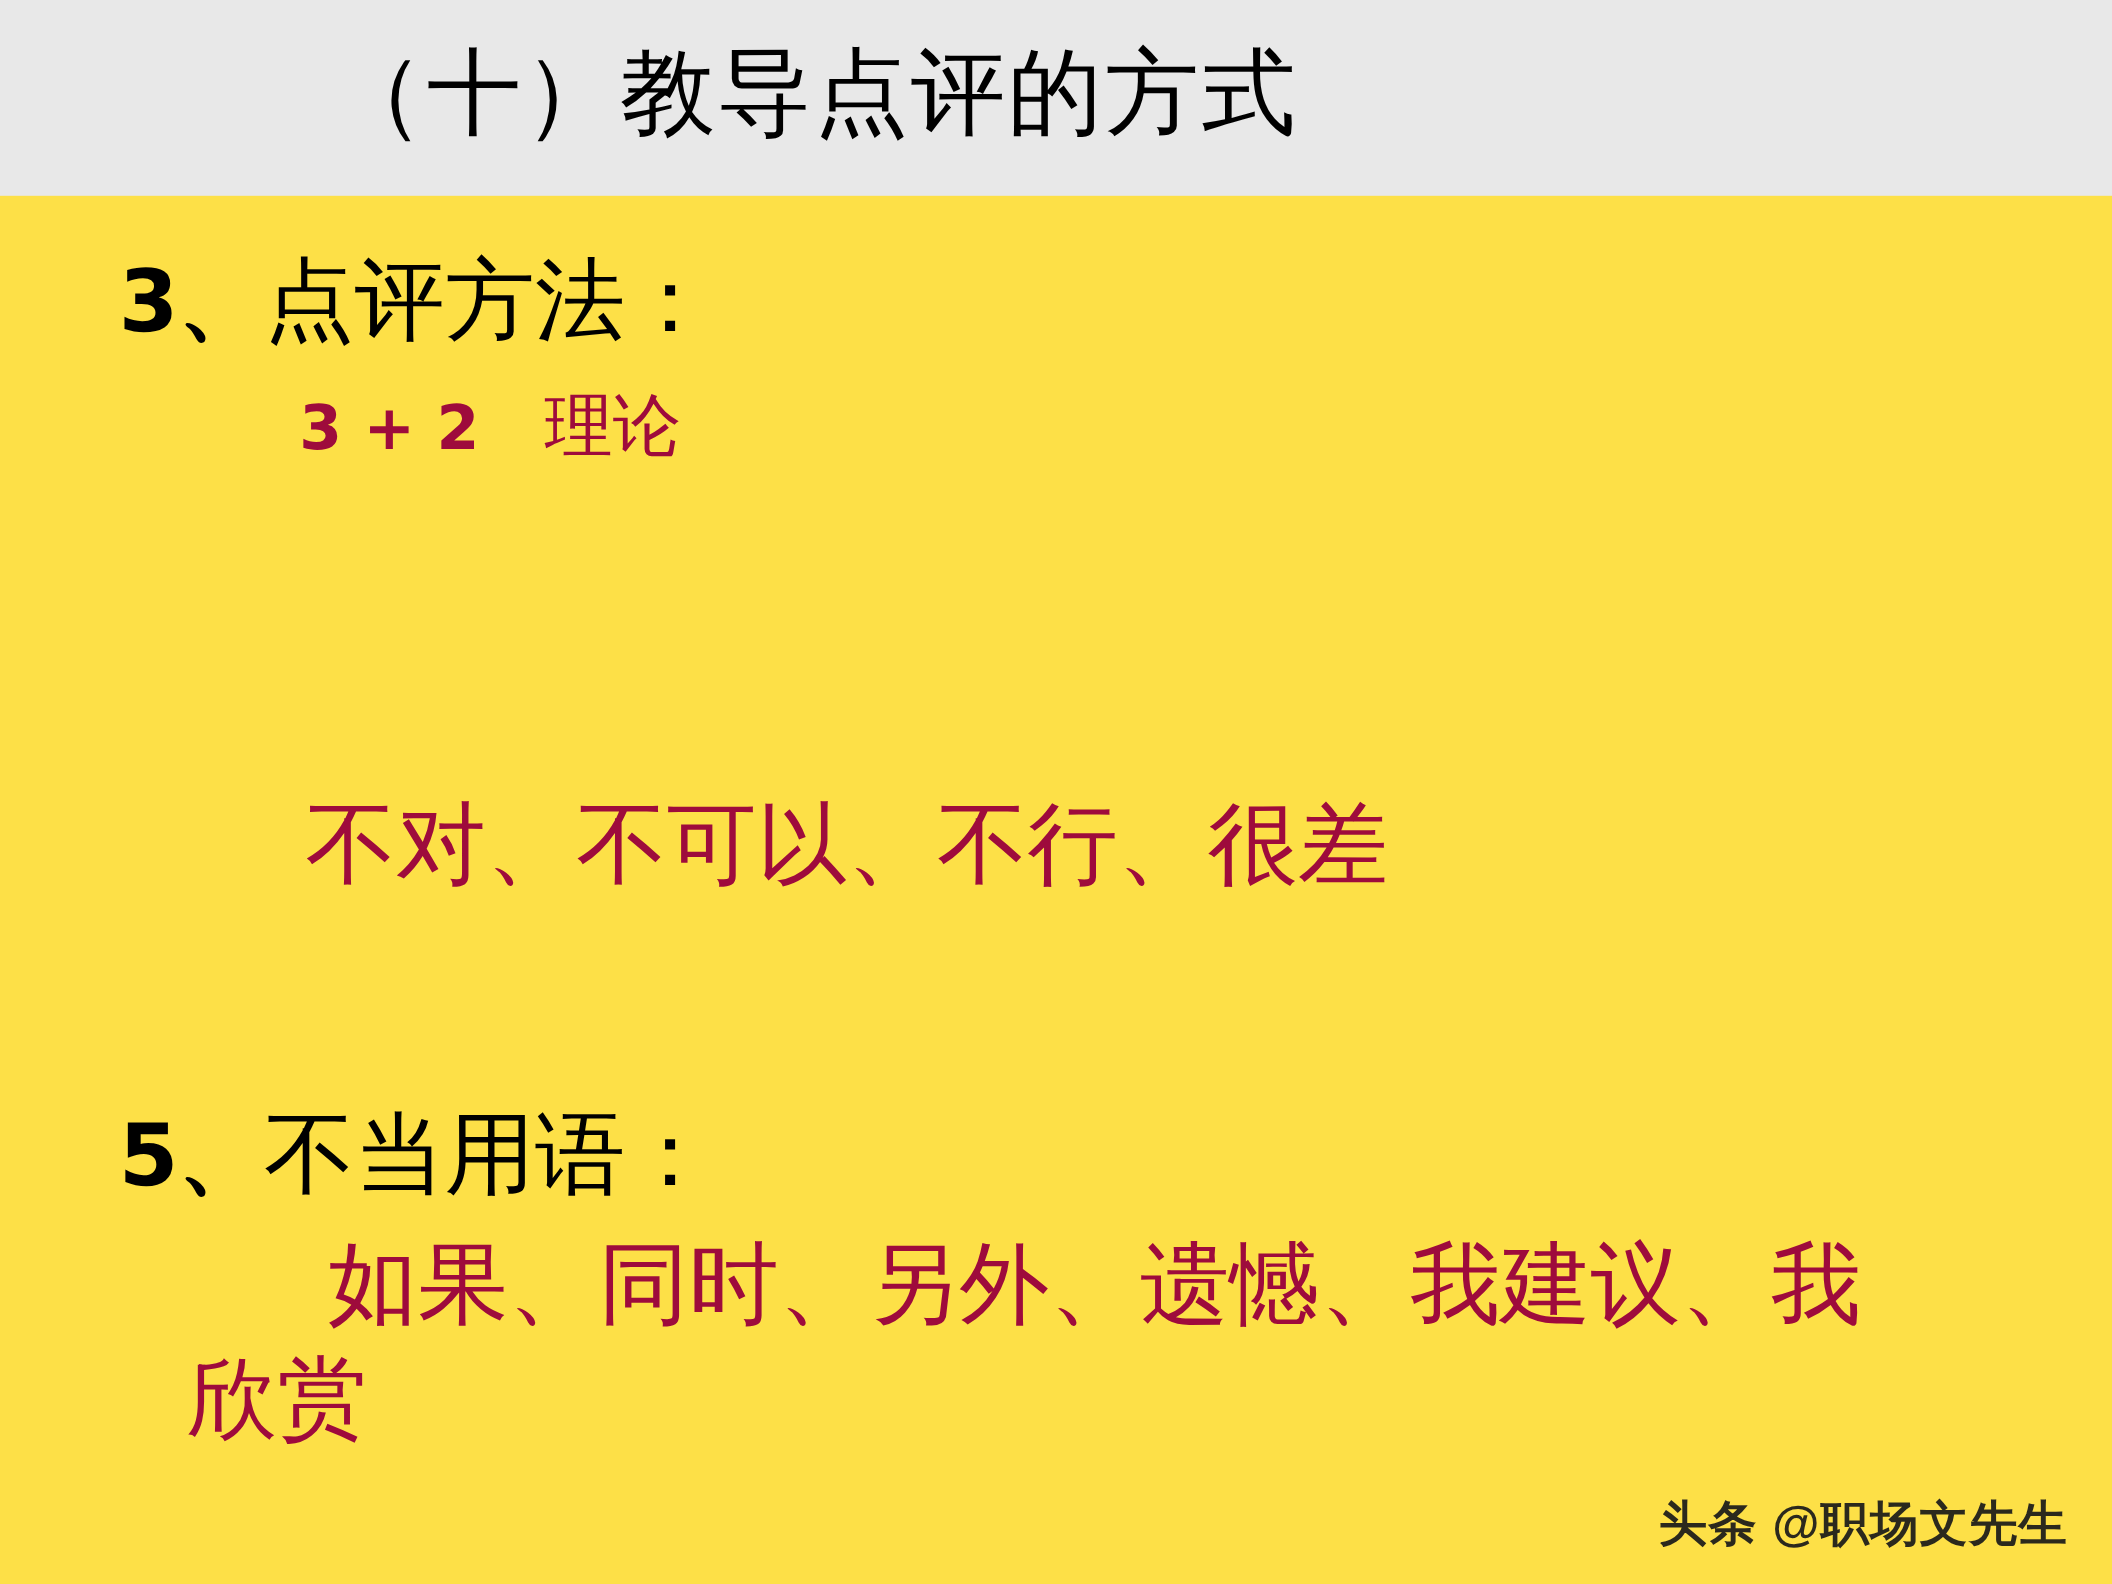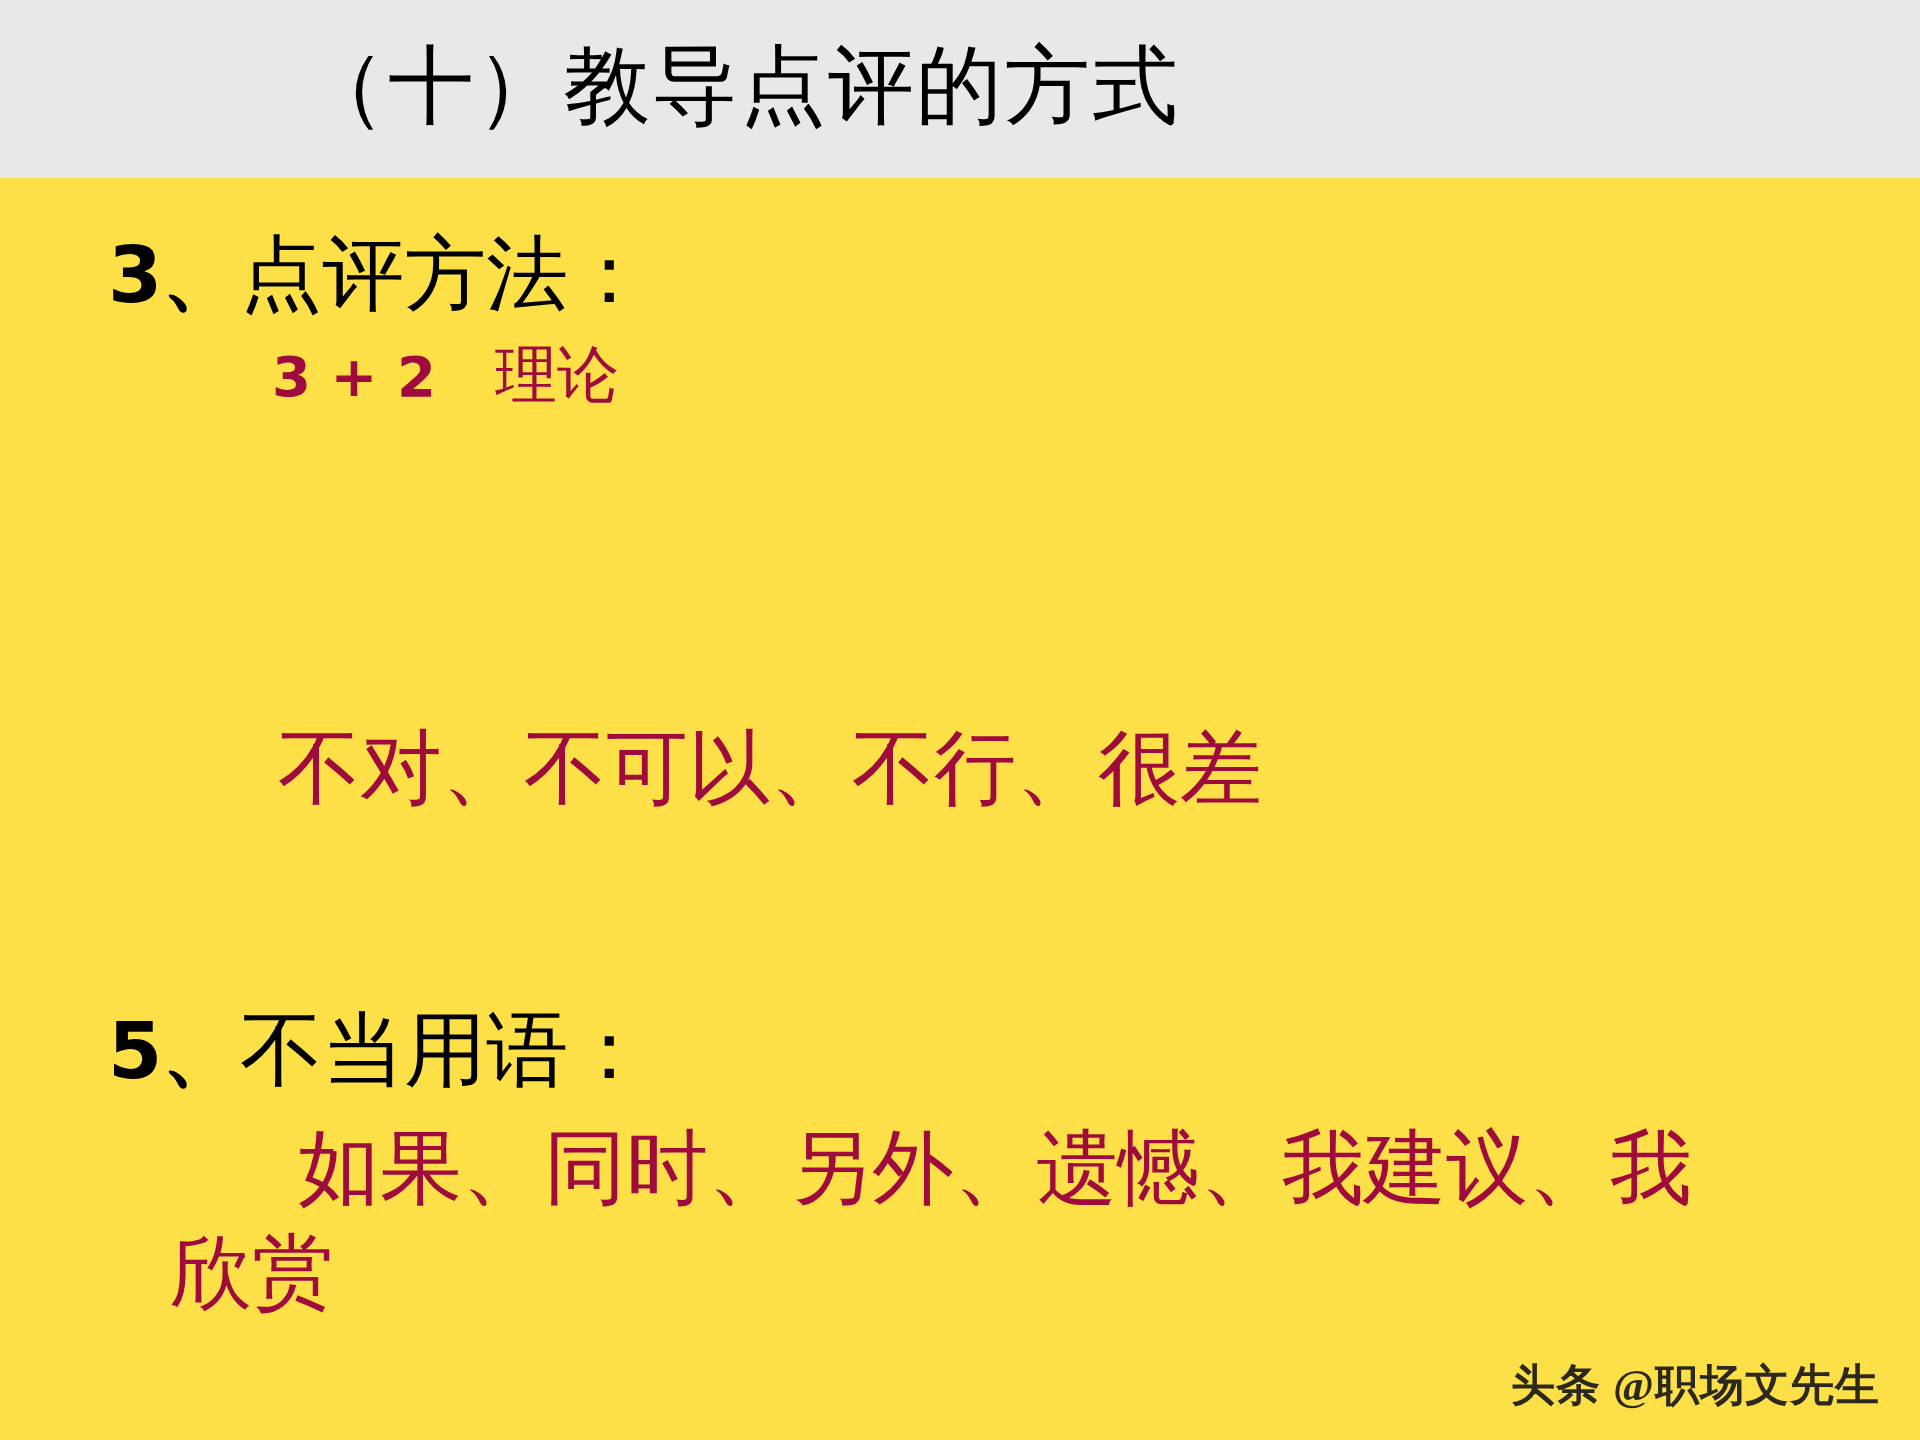--- a/index.html
+++ b/index.html
@@ -148,35 +148,35 @@
   }
 
   .phrase-wrap {
     font-size: 82px;
     line-height: 104px;
     width: 1800px;
   }
 
   
   #h3   { left: 108px; top: 44px; }
-  #r3   { left: 272px; top: 156px; }
+  #r3   { left: 272px; top: 168px; }
   #h4   { left: 108px; top: 380px; }
   #r4   { left: 278px; top: 496px; margin-top: 42px; }
   #h5   { left: 108px; top: 820px; }
   #r5   { left: 170px; top: 938px; }
 
   .r5-first { display: block; padding-left: 128px; }
   .r5-second { display: block; padding-left: 0px; }
 
   
   .watermark {
     position: absolute;
     right: 40px;
     bottom: 26px;
-    font-family: Liberation Serif, serif;
+    font-family: Liberation Sans, sans-serif;
     font-size: 44px;
     line-height: 56px;
     color: #1a1a1a;
     font-weight: 700;
     letter-spacing: 1px;
     white-space: nowrap;
     opacity: 0.92;
   }
 </style>
 </head>

